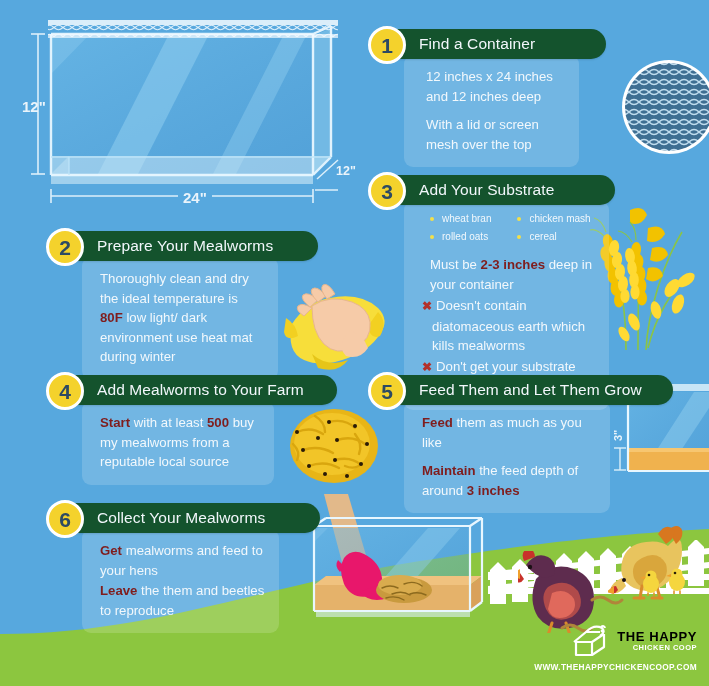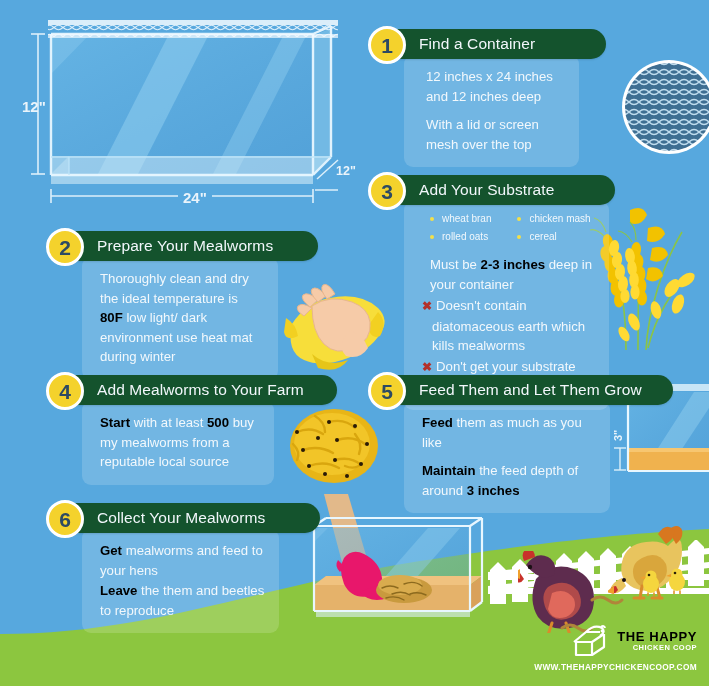--- a/index.html
+++ b/index.html
@@ -43,21 +43,21 @@
     background:rgba(255,255,255,.16);
     border-radius:9px;
     padding:12px 14px 13px 18px;
     box-sizing:border-box;
     z-index:2;
   }
   .panel p{
     margin:0;color:#F2F8FC;font-size:13.2px;line-height:19.5px;
   }
   .panel p + p{margin-top:9px;}
-  .hl{color:#000000;font-weight:bold;}
+  .hl{color:#7f1d1d;font-weight:bold;}
   .xmark{color:#B3302B;font-weight:bold;font-size:12px;margin-right:4px;}
   .bullets{display:flex;gap:26px;margin:0 0 10px 8px;}
   .bullets ul{list-style:none;margin:0;padding:0;}
   .bullets li{
     color:#F2F8FC;font-size:10px;line-height:17.5px;
     position:relative;padding-left:12px;white-space:nowrap;
   }
   .bullets li:before{
     content:"";position:absolute;left:0;top:7px;width:4px;height:4px;
     border-radius:50%;background:#F3E04A;

